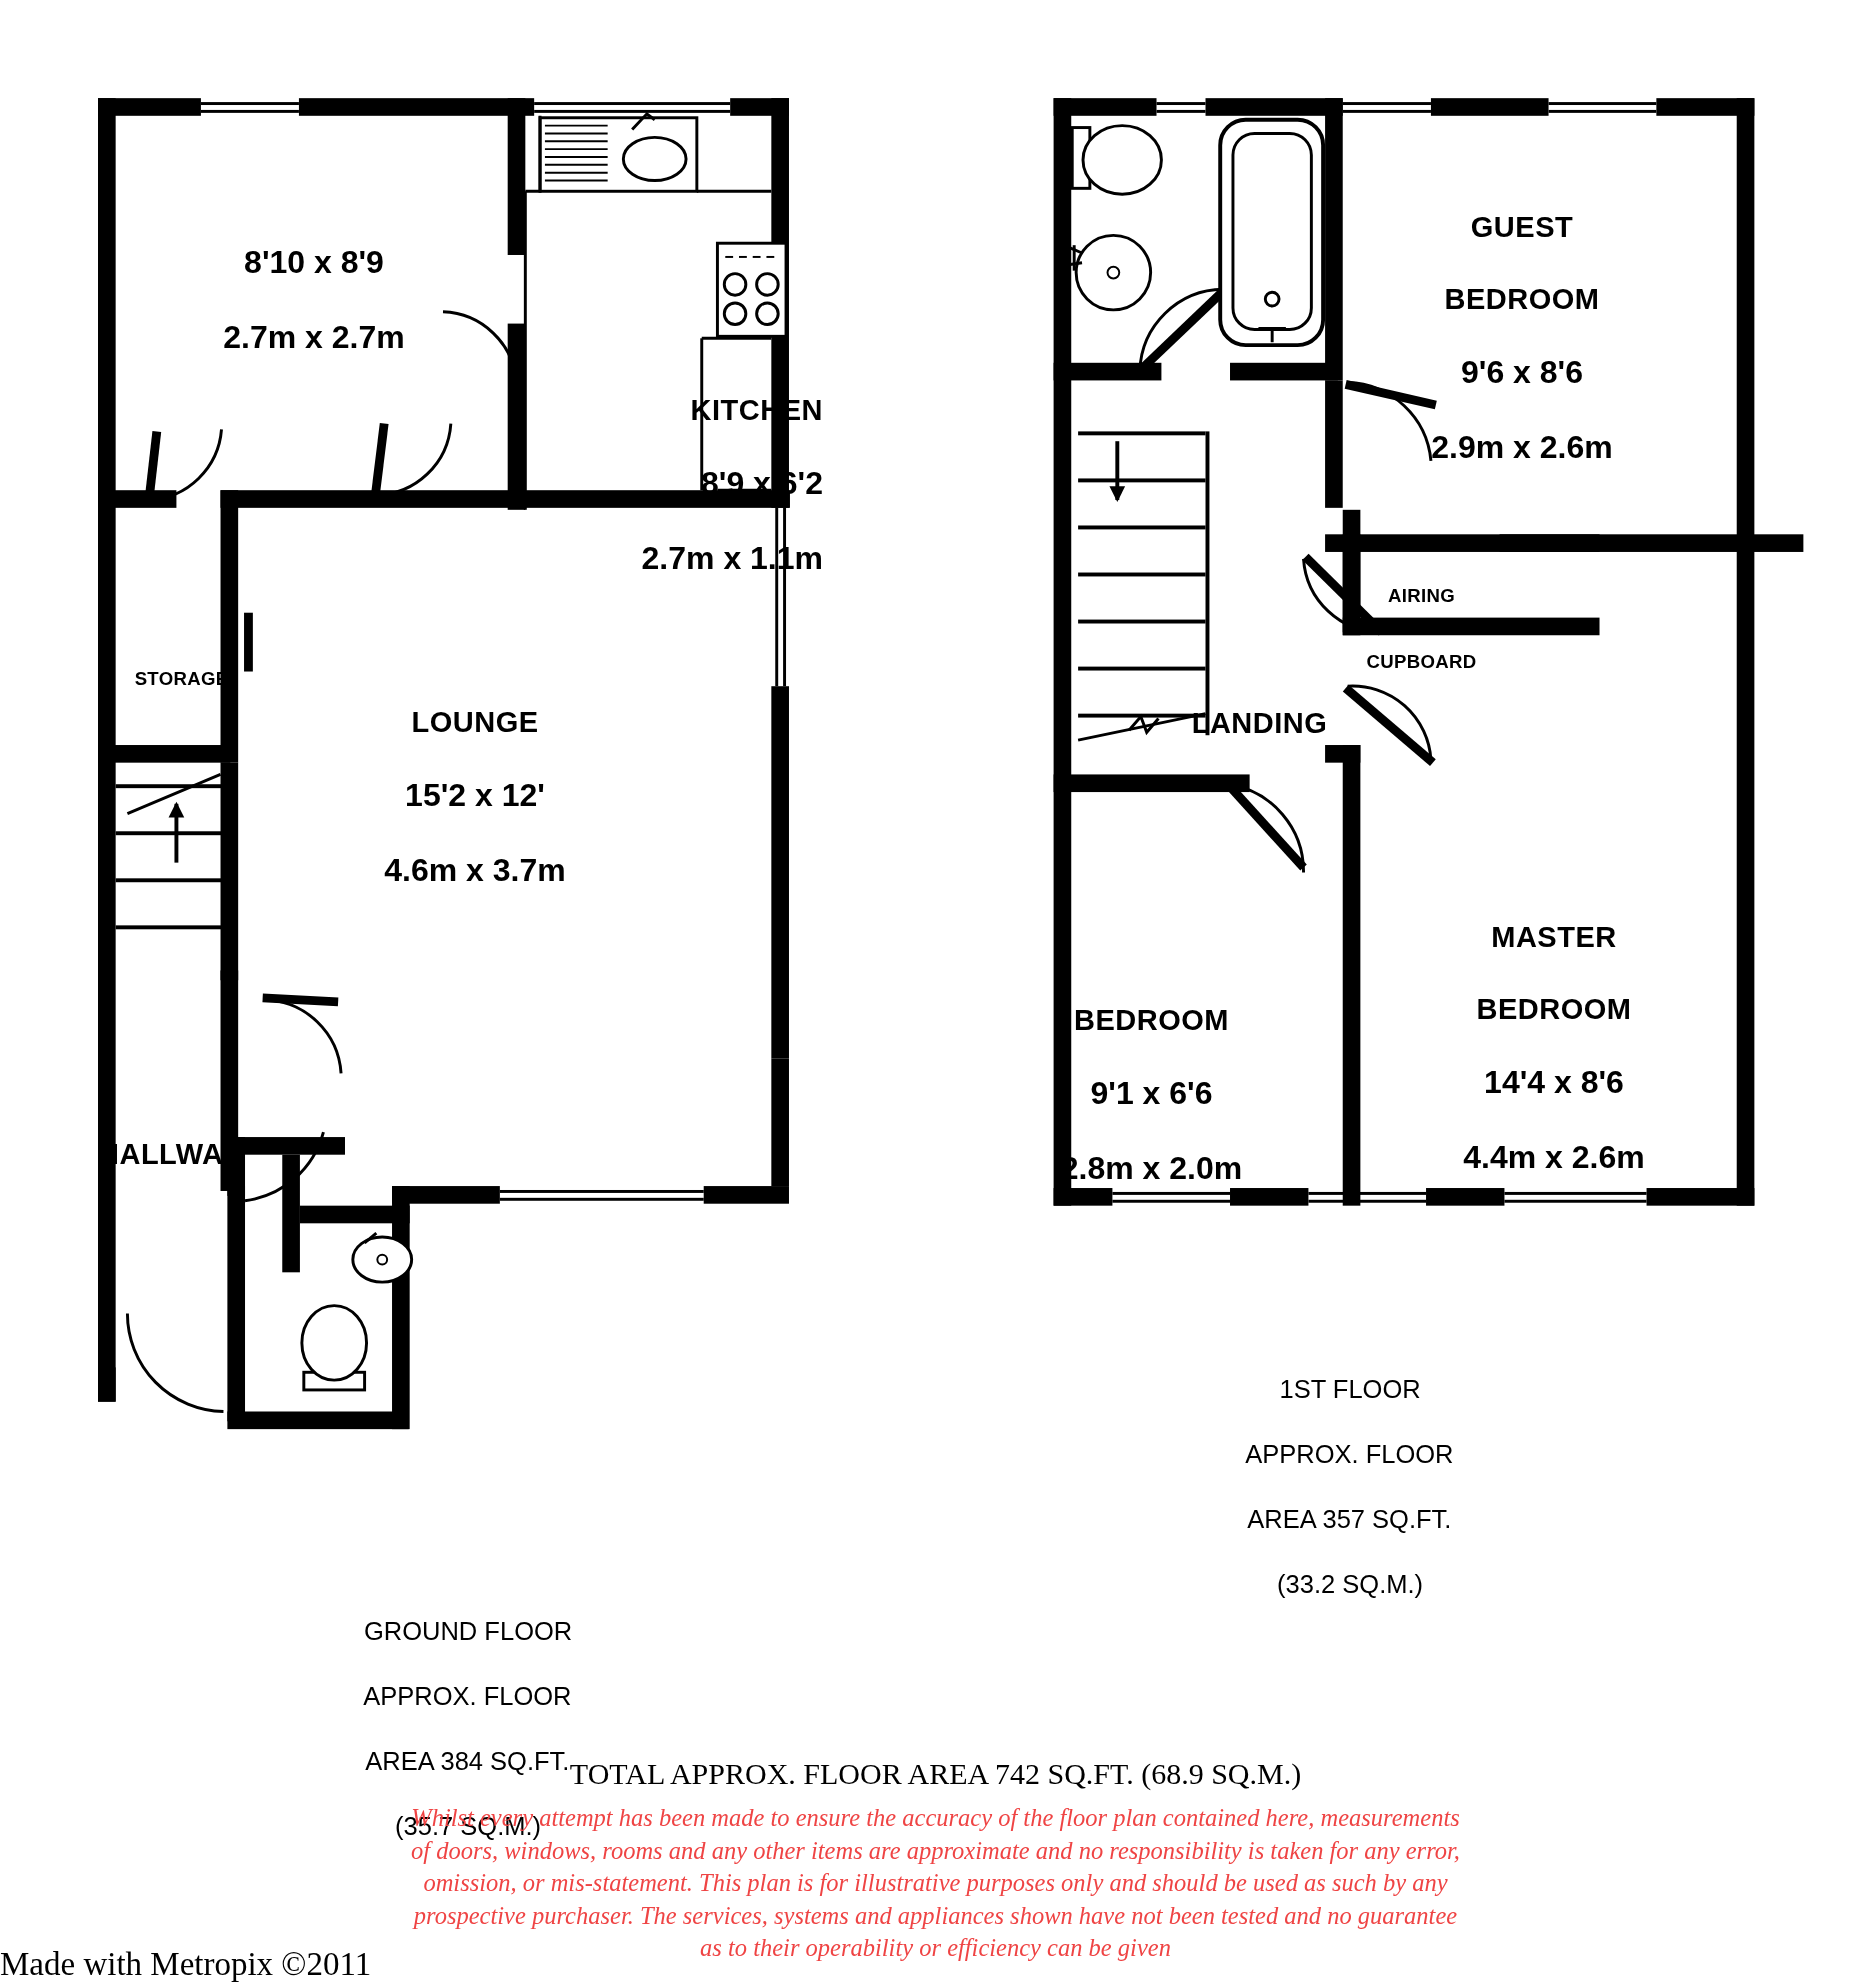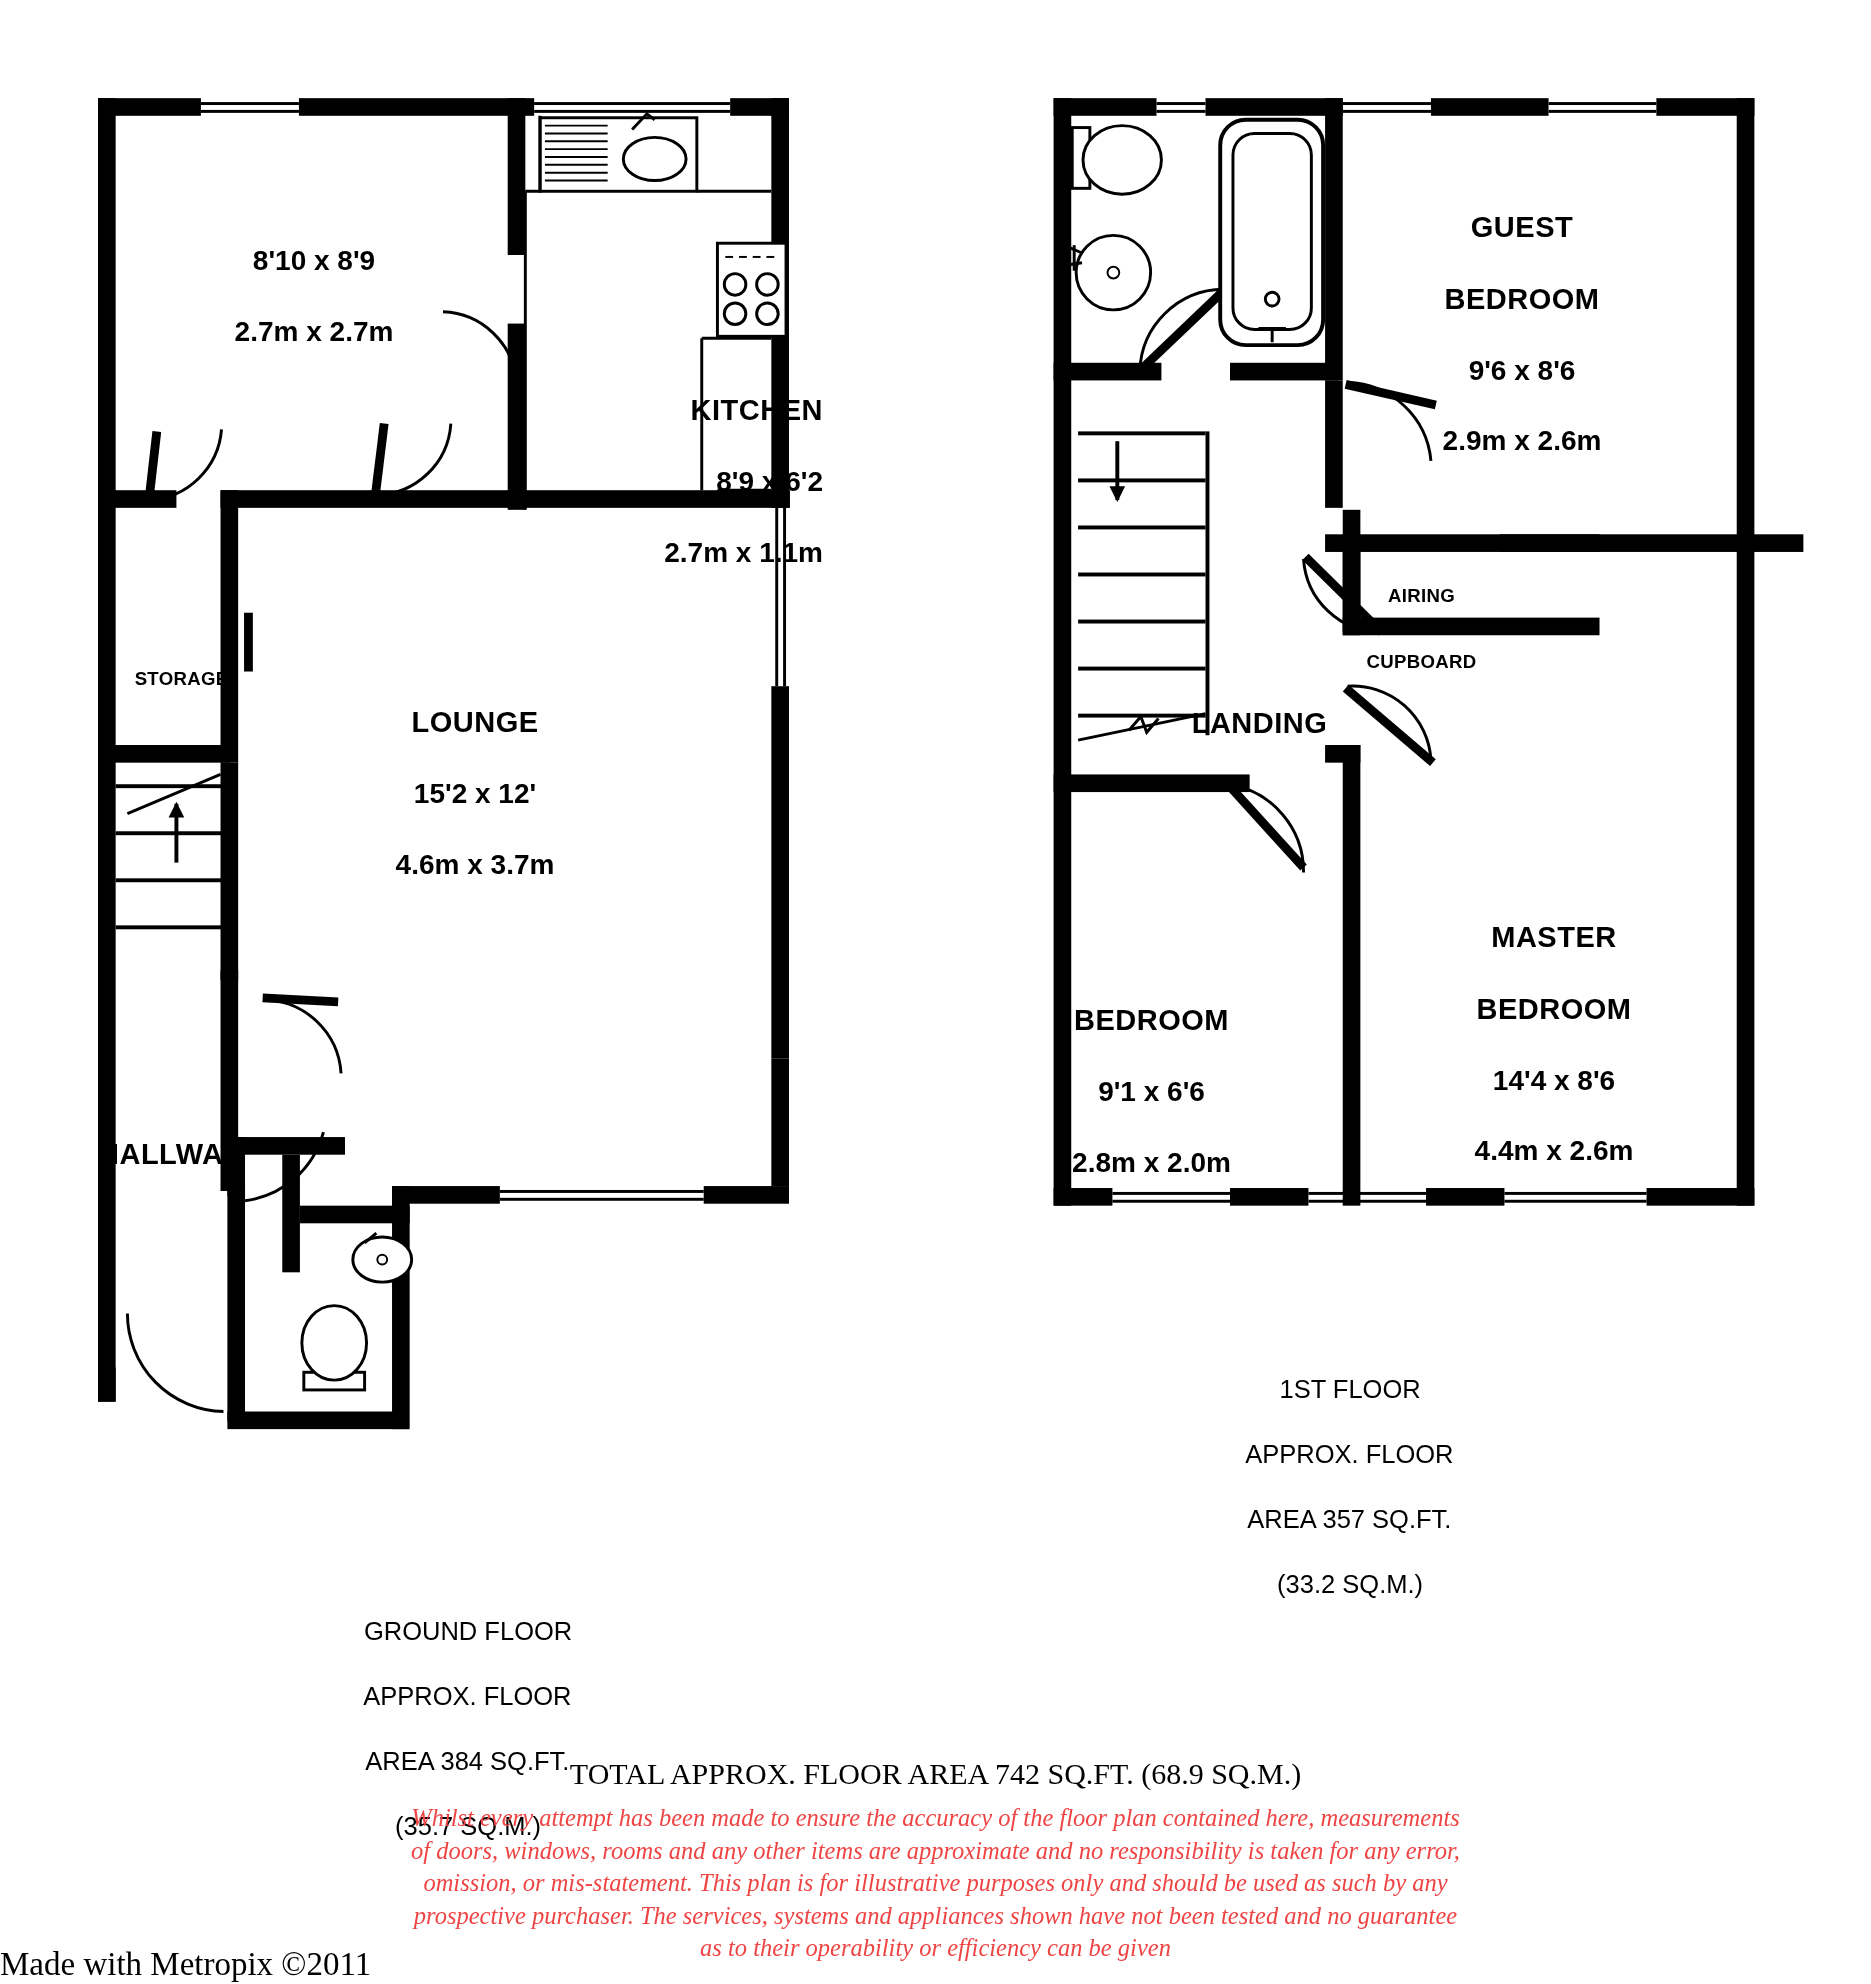--- a/index.html
+++ b/index.html
@@ -25,21 +25,21 @@
     position: absolute;
     text-align: center;
     font-family: "Liberation Sans", sans-serif;
     font-weight: bold;
     color: #000;
     line-height: 1.18;
     white-space: pre;
   }
   .lbl .ln { display: block; }
   .room-name { font-size: 29px; letter-spacing: 0.5px; }
-  .room-dim { font-size: 28px; }
+  .room-dim { font-size: 32px; }
   .small-name { font-size: 20.6px; letter-spacing: 0.5px; }
   .tiny-name { font-size: 18.6px; letter-spacing: 0.3px; }
   .area-block {
     position: absolute;
     text-align: center;
     font-family: "Liberation Sans", sans-serif;
     font-size: 25.5px;
     font-weight: normal;
     line-height: 1.27;
     color: #000;

